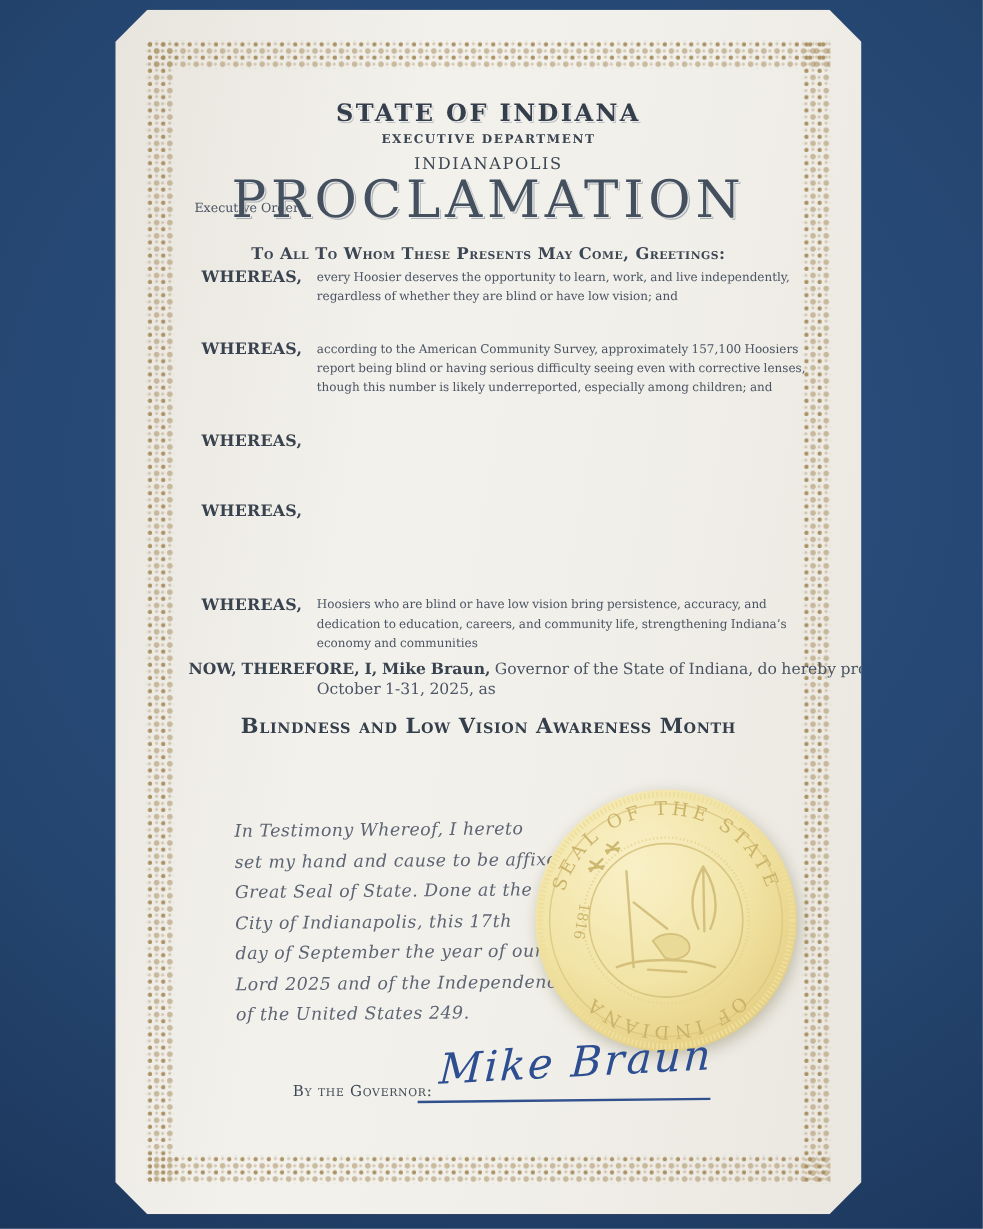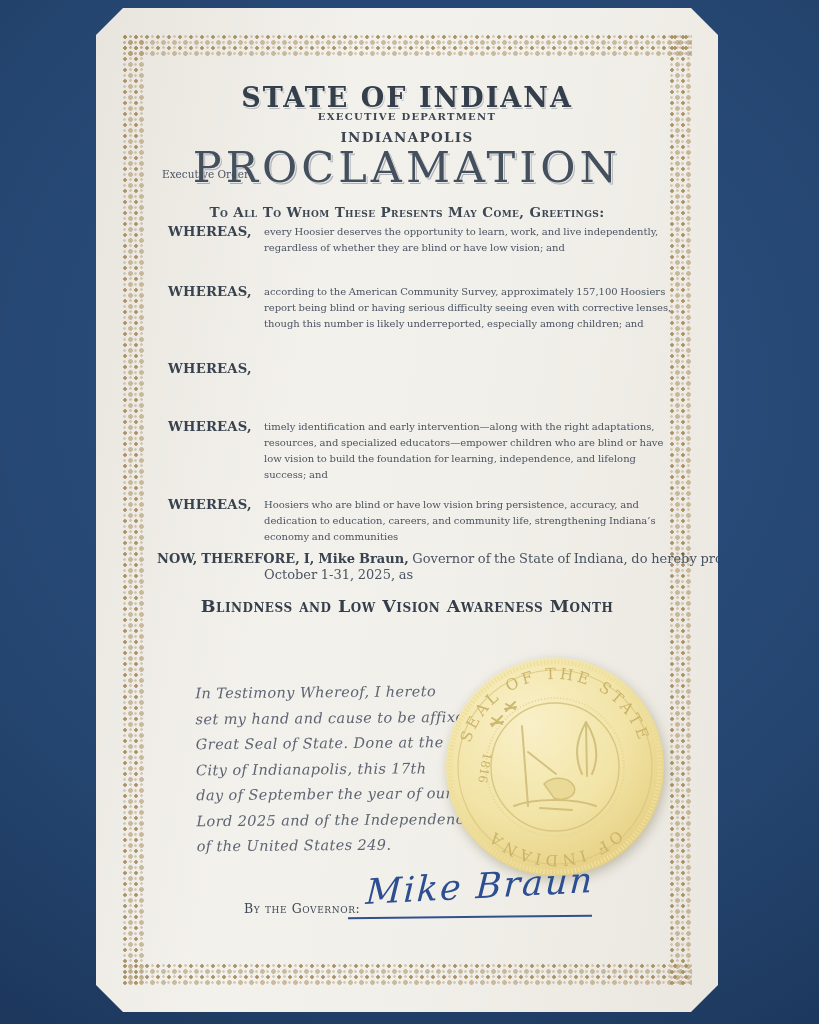--- a/index.html
+++ b/index.html
@@ -29,25 +29,25 @@
   }
   .lace.top   {left:26px; right:26px; top:26px;    height:23px;}
   .lace.bottom{left:26px; right:26px; bottom:26px; height:23px;}
   .lace.left  {top:26px;  bottom:26px; left:26px;  width:23px;}
   .lace.right {top:26px;  bottom:26px; right:26px; width:23px;}
 
   
   .abs{position:absolute;}
   .center{left:0;right:0;text-align:center;}
   .state-title{
-    top:74px; font-size:27px; font-weight:bold; letter-spacing:2px; color:#353f4b;
+    top:74px; font-size:20px; font-weight:bold; letter-spacing:2px; color:#353f4b;
     text-shadow: 1px 1px 0 rgba(255,255,255,.65), 1.5px 1.5px 0 rgba(90,100,115,.35);
   }
   .dept{top:103px; font-size:10px; font-weight:bold; letter-spacing:1.3px; color:#3b4551;}
-  .city{top:121px; font-size:13.5px; font-weight:bold; letter-spacing:1.3px; color:#3b4551;}
+  .city{top:121px; font-size:13.5px; font-weight:normal; letter-spacing:1.3px; color:#3b4551;}
   .exec-order{left:66px; top:160px; font-size:10.5px; color:#4a5463;}
   .proclamation{
     top:134px; font-size:43px; letter-spacing:4px; color:#44505e; font-weight:normal;
     text-shadow: 1px 1px 0 rgba(255,255,255,.7), 1.8px 1.8px 0 rgba(90,100,115,.45);
   }
   .greeting{top:196px; font-size:13.5px; font-weight:bold; font-variant:small-caps; letter-spacing:.4px; color:#3d4753;}
 
   
   .clause{left:72px; width:504px; display:flex; word-spacing:-.5px;}
   .clause .lbl{width:96px; flex:none; font-weight:bold; font-size:13.2px; color:#39434f; letter-spacing:.2px;}
@@ -103,21 +103,20 @@
   </div>
   <div class="abs clause c2">
     <div class="lbl">WHEREAS,</div>
     <div class="txt">according to the American Community Survey, approximately 157,100 Hoosiers report being blind or having serious difficulty seeing even with corrective lenses, though this number is likely underreported, especially among children; and</div>
   </div>
   <div class="abs clause c3">
     <div class="lbl">WHEREAS,</div>
   </div>
   <div class="abs clause c4">
     <div class="lbl">WHEREAS,</div>
-    <div class="txt">timely identification and early intervention—along with the right adaptations, resources, and specialized educators—empower children who are blind or have low vision to build the foundation for learning, independence, and lifelong success; and</div>
   </div>
   <div class="abs clause c5">
     <div class="lbl">WHEREAS,</div>
     <div class="txt">Hoosiers who are blind or have low vision bring persistence, accuracy, and dedication to education, careers, and community life, strengthening Indiana’s economy and communities</div>
   </div>
 
   <div class="abs therefore"><b>NOW, THEREFORE, I, Mike Braun,</b><span> Governor of the State of Indiana, do hereby proclaim October 1-31, 2025, as</span></div>
 
   <div class="abs center proc-title">Blindness and Low Vision Awareness Month</div>
 

